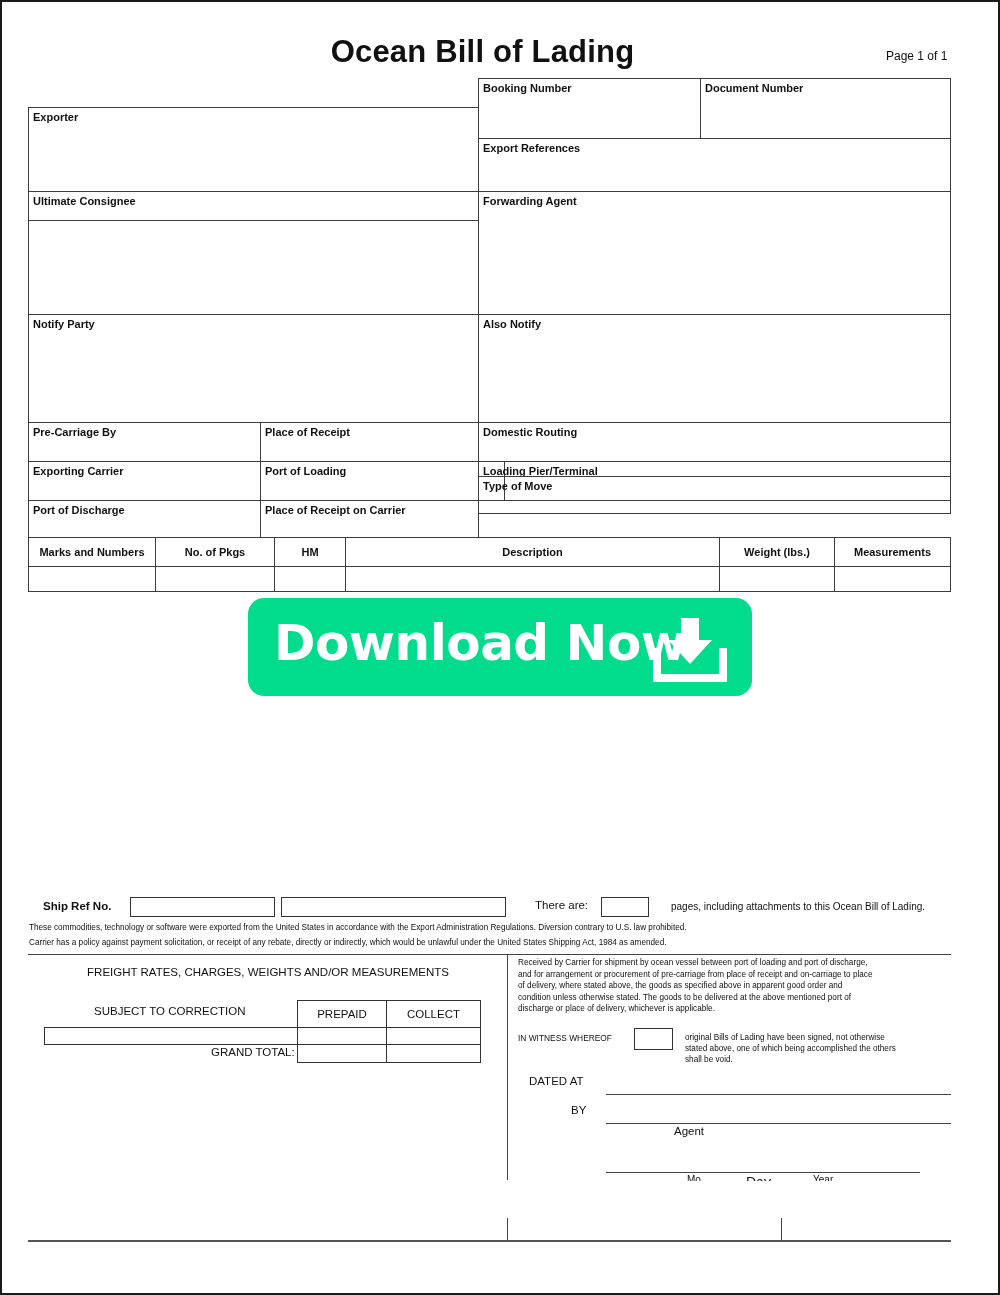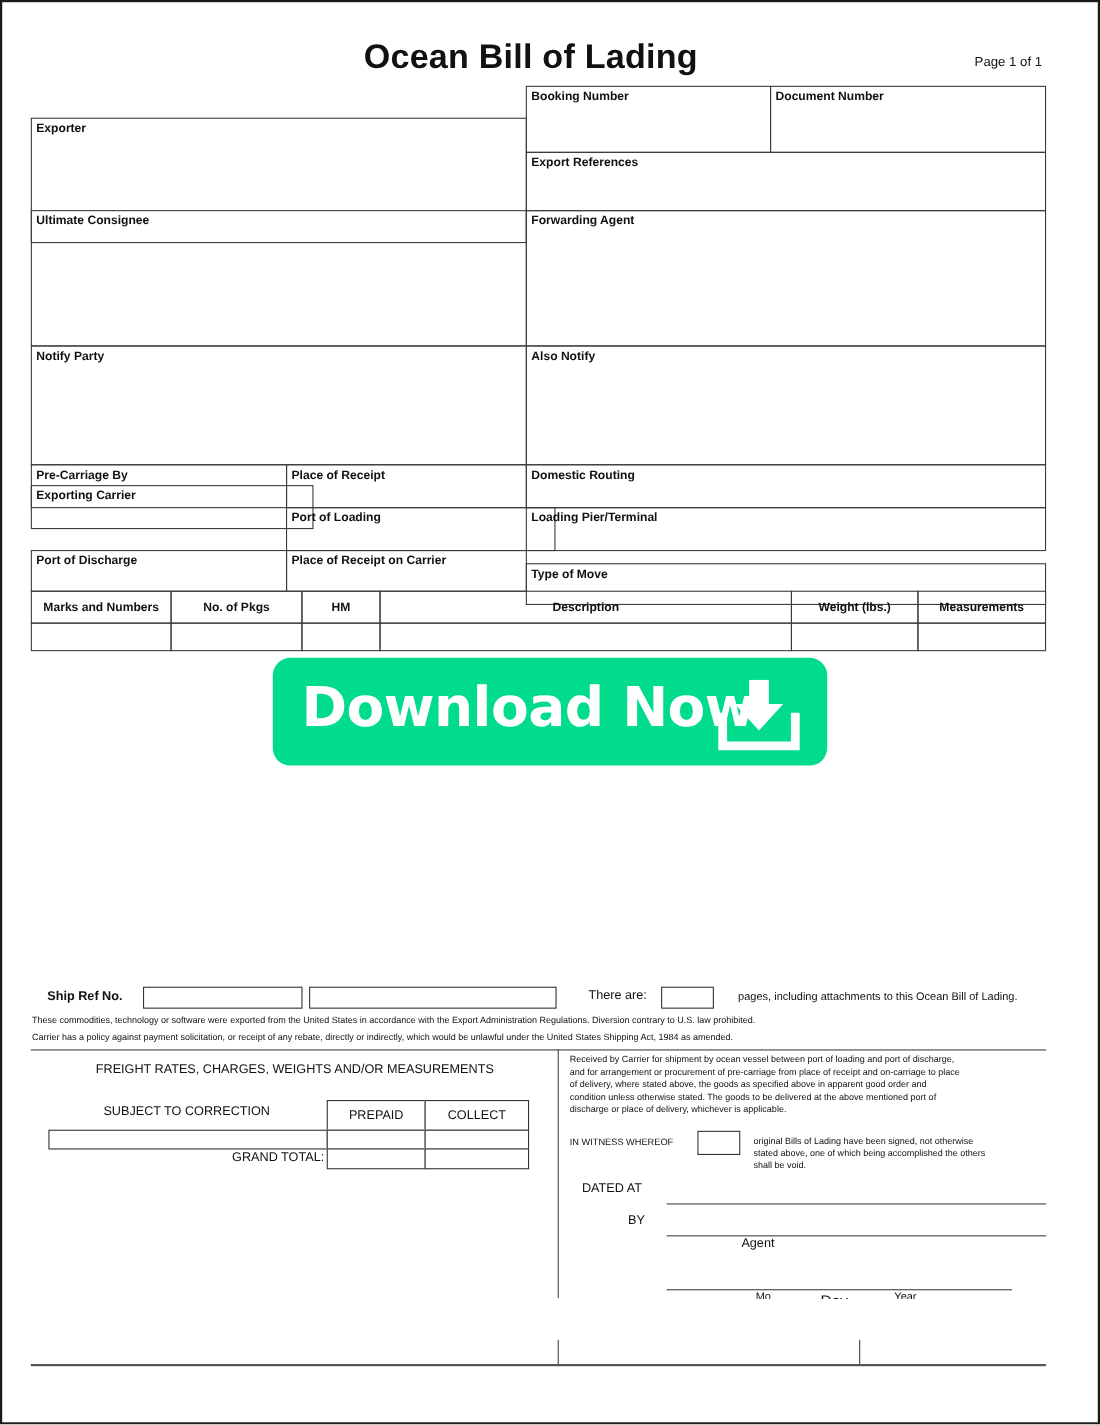--- a/index.html
+++ b/index.html
@@ -67,37 +67,37 @@
 <div class="cell" style="left:28px;top:422px;width:233px;height:40px;">
   <span class="lbl">Pre-Carriage By</span>
 </div>
 <div class="cell" style="left:260px;top:422px;width:219px;height:40px;">
   <span class="lbl">Place of Receipt</span>
 </div>
 <div class="cell" style="left:478px;top:422px;width:473px;height:40px;">
   <span class="lbl">Domestic Routing</span>
 </div>
 
-<div class="cell" style="left:28px;top:441px;width:257px;height:40px;">
+<div class="cell" style="left:28px;top:461px;width:233px;height:40px;">
   <span class="lbl">Exporting Carrier</span>
 </div>
 <div class="cell" style="left:260px;top:461px;width:245px;height:40px;">
   <span class="lbl">Port of Loading</span>
 </div>
 <div class="cell" style="left:478px;top:461px;width:473px;height:40px;">
   <span class="lbl">Loading Pier/Terminal</span>
 </div>
 
 <div class="cell" style="left:28px;top:500px;width:233px;height:38px;">
   <span class="lbl">Port of Discharge</span>
 </div>
 <div class="cell" style="left:260px;top:500px;width:219px;height:38px;">
   <span class="lbl">Place of Receipt on Carrier</span>
 </div>
-<div class="cell" style="left:478px;top:512px;width:473px;height:38px;">
+<div class="cell" style="left:478px;top:476px;width:473px;height:38px;">
   <span class="lbl">Type of Move</span>
 </div>
 
 <div class="cell" style="left:28px;top:537px;width:128px;height:30px;">
   <span class="hdr">Marks and Numbers</span>
 </div>
 <div class="cell" style="left:155px;top:537px;width:120px;height:30px;">
   <span class="hdr">No. of Pkgs</span>
 </div>
 <div class="cell" style="left:274px;top:537px;width:72px;height:30px;">

